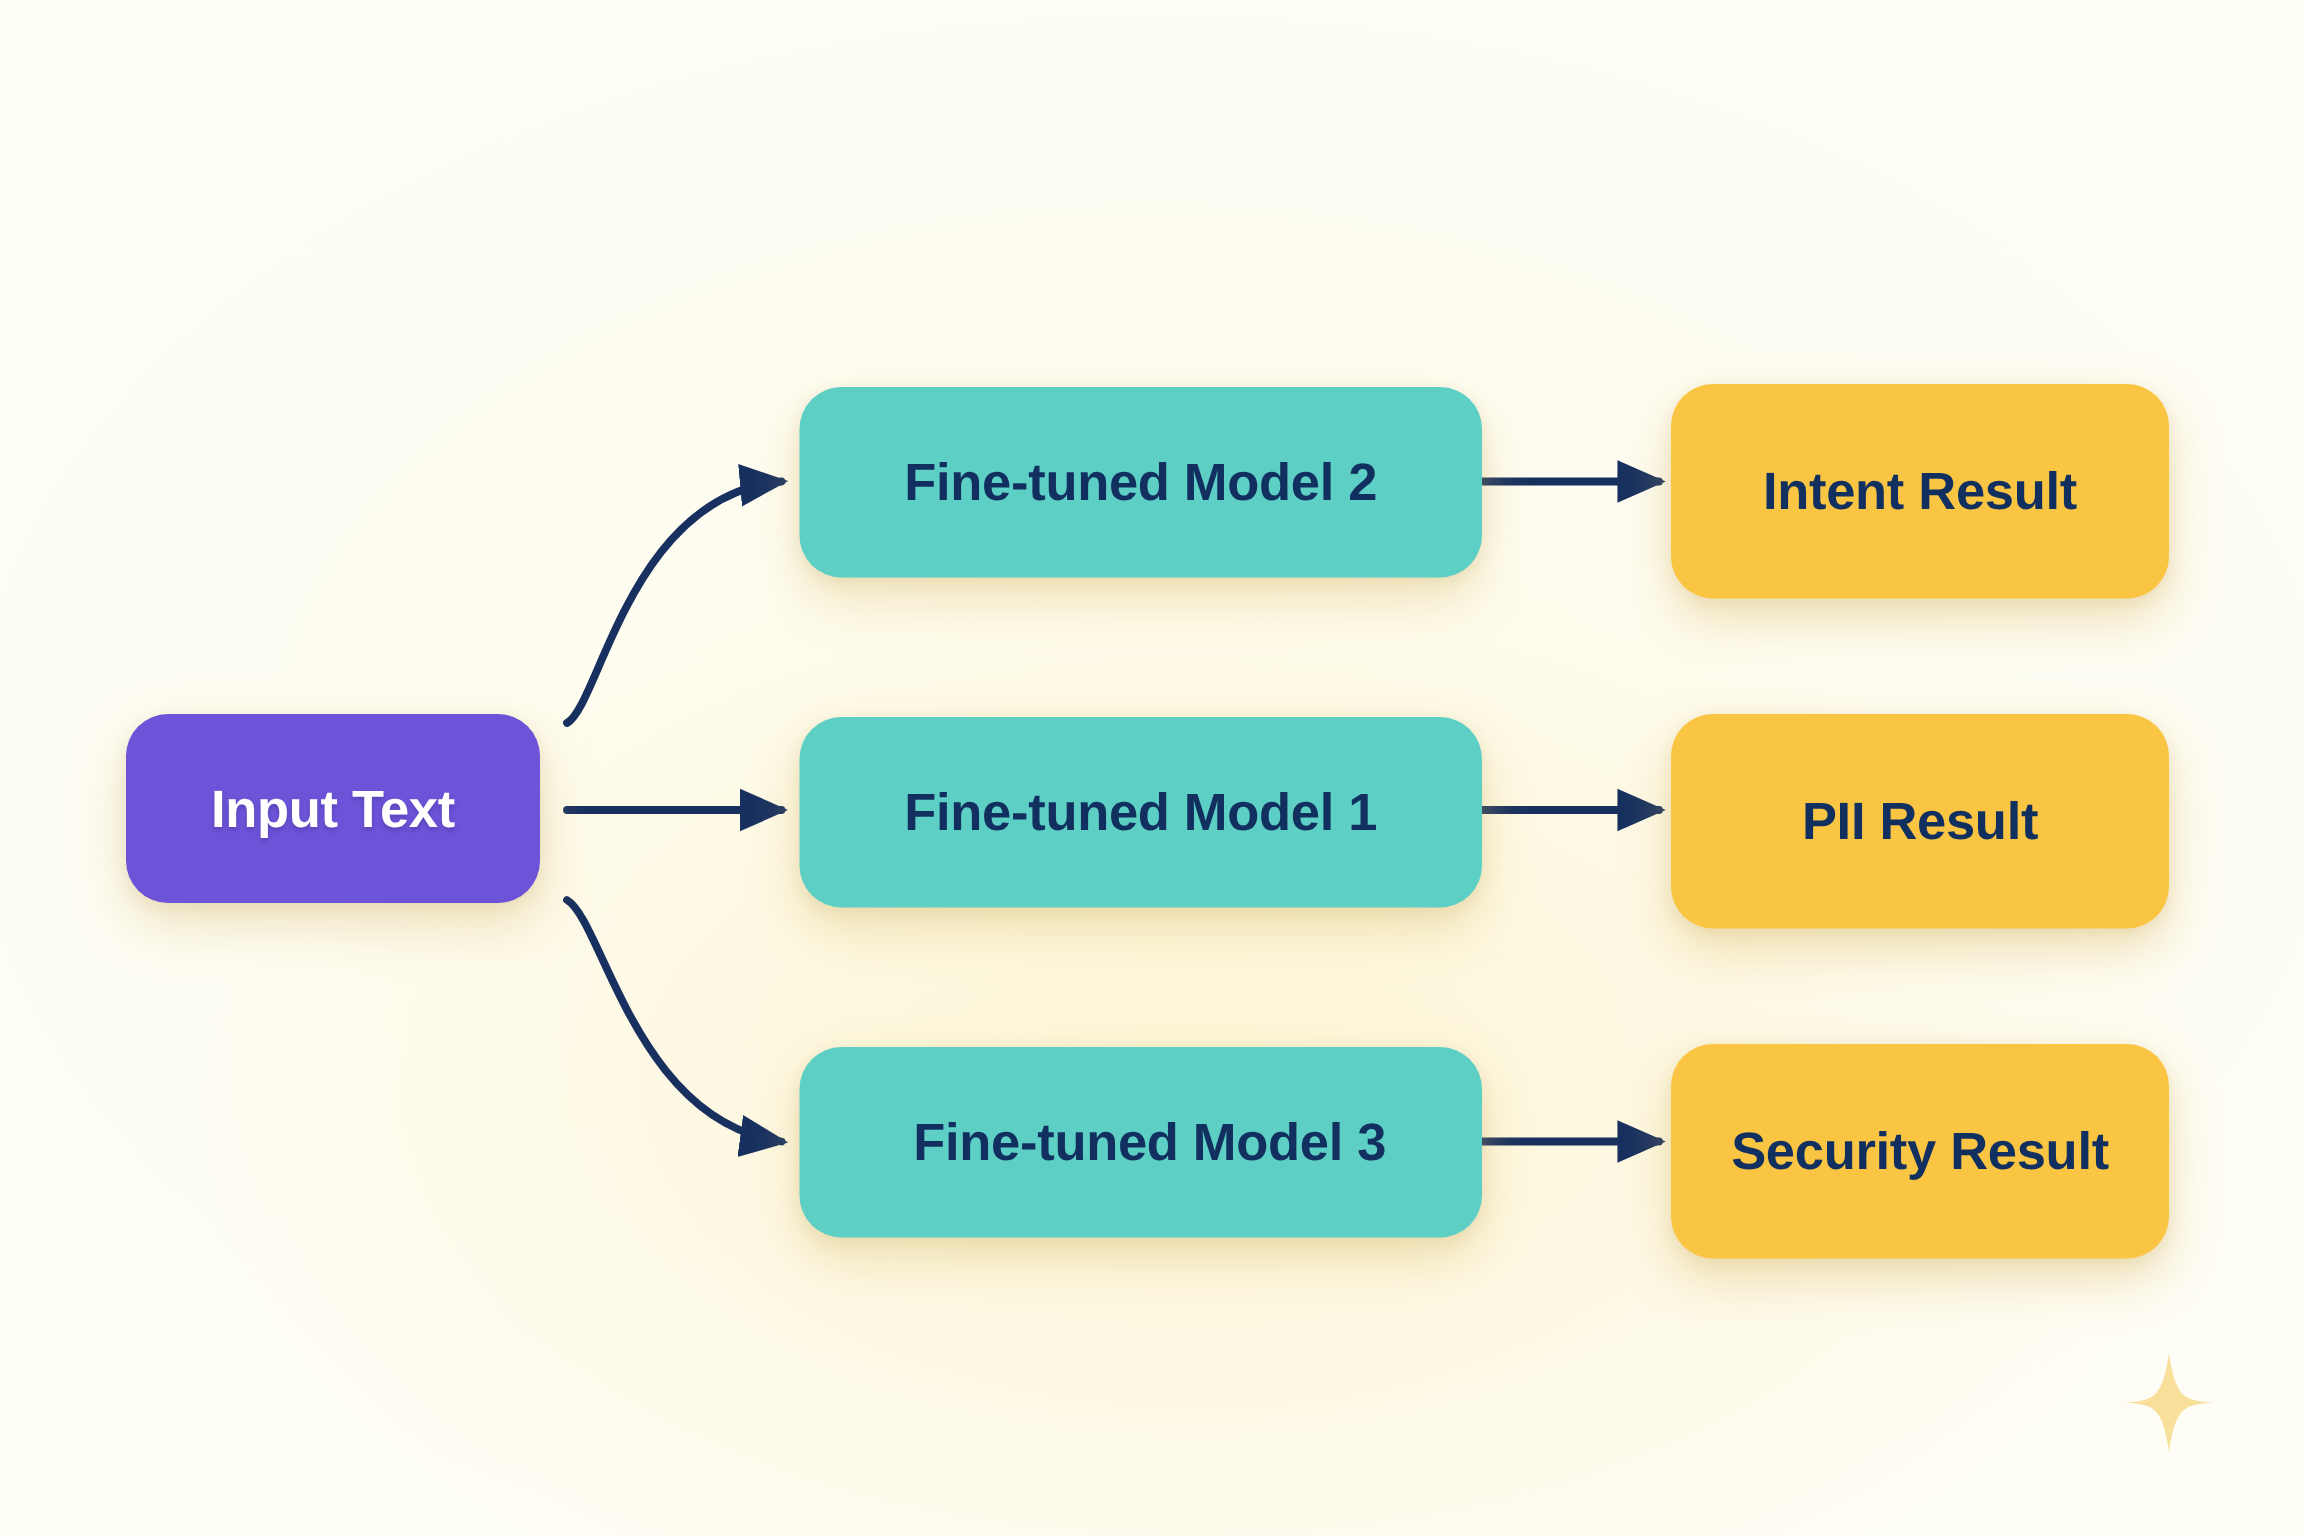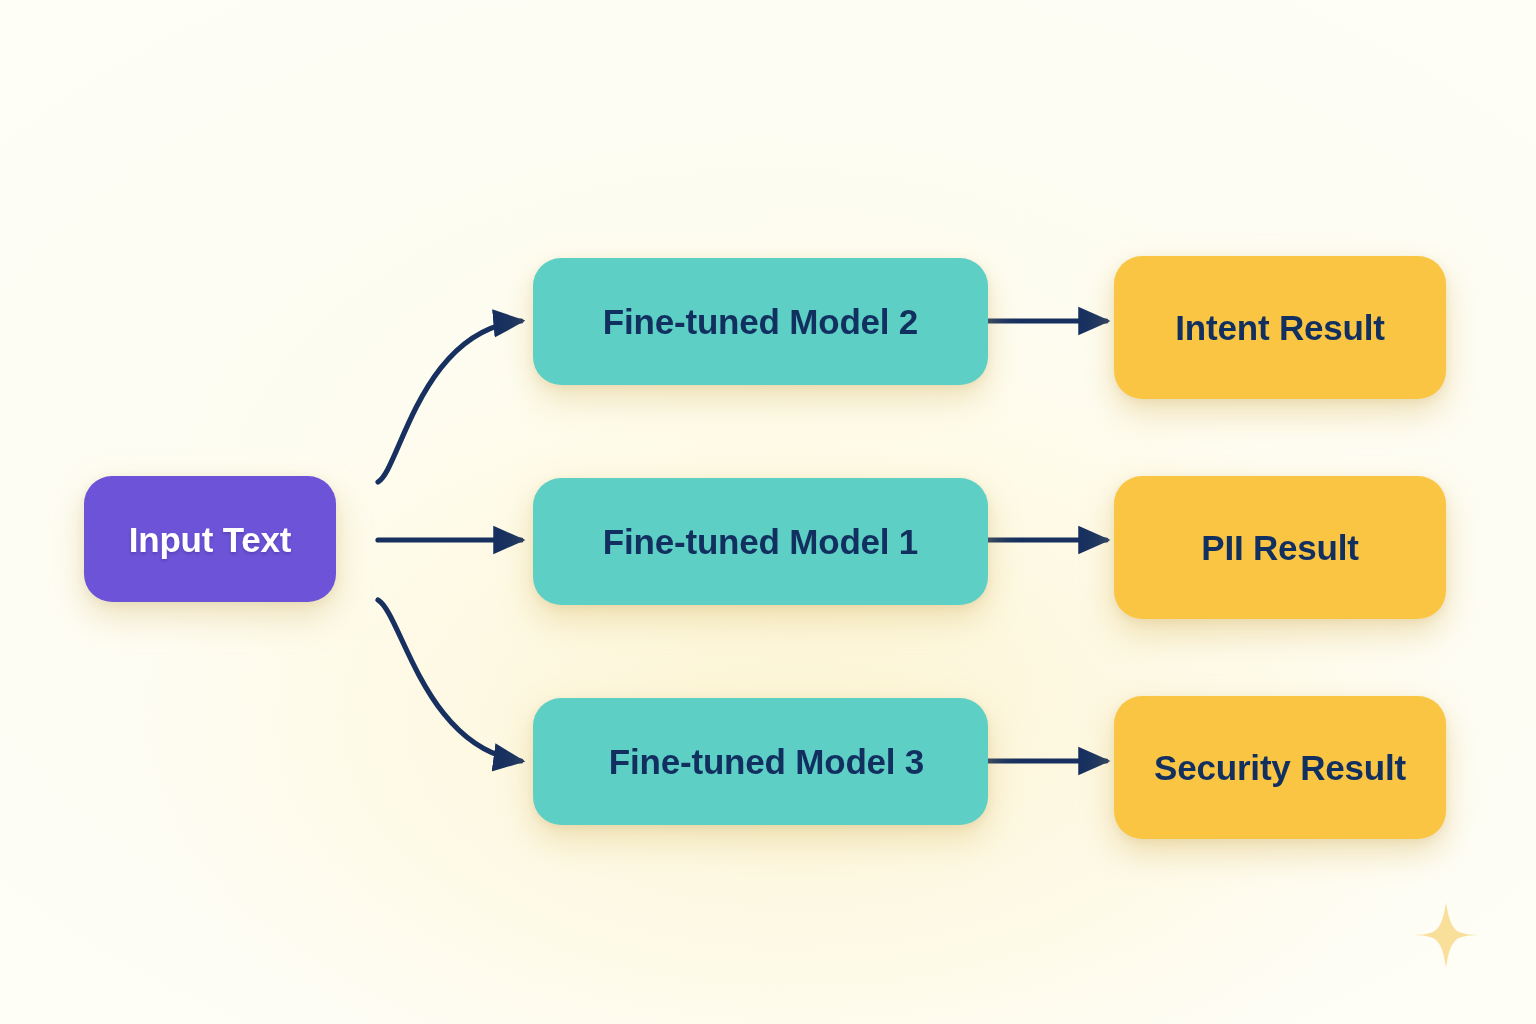--- a/index.html
+++ b/index.html
@@ -24,21 +24,21 @@
     text-align:center;
     line-height:1;
   }
   .node-label {
     font-weight:bold;
     letter-spacing:-0.2px;
     white-space:nowrap;
   }
   
   .node.input {
-    left:84px; top:476px; width:252px; height:126px;
+    left:84px; top:476px; width:276px; height:126px;
     background:#6C53D8;
     box-shadow:0 14px 34px rgba(214,186,110,0.40), 0 3px 10px rgba(120,95,30,0.10);
   }
   .node.input .node-label {
     color:#FFFFFF; font-size:35px;
     text-shadow:0 2px 3px rgba(60,35,130,0.35);
   }
   
   .node.model {
     left:533px; width:455px; height:127px;

